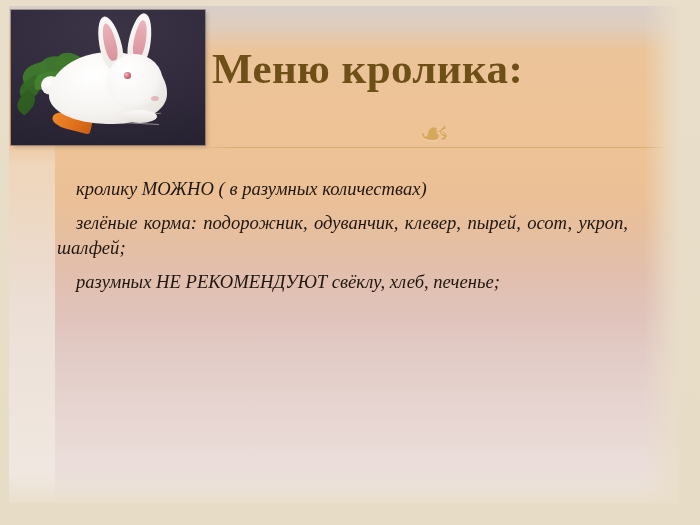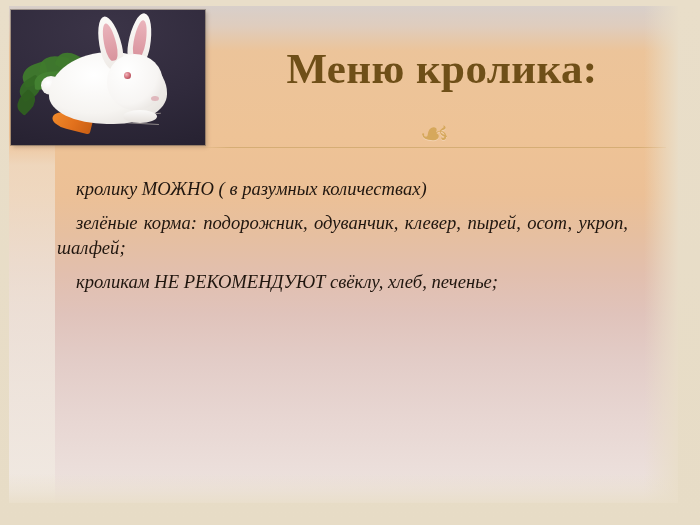--- a/index.html
+++ b/index.html
@@ -214,21 +214,20 @@
     background: radial-gradient(circle at 35% 35%, #ffffff 0%, #e7e2dd 100%);
     border-radius: 50%;
   }
 
   
   .title {
     position: absolute;
     left: 212px;
     top: 47px;
     width: 460px;
-    text-align: center;
     font-size: 43px;
     line-height: 1.0;
     font-weight: bold;
     color: #6f4f18;
     letter-spacing: 0.4px;
     white-space: nowrap;
   }
 
   
   .divider-wrap {
@@ -329,16 +328,16 @@
   <div class="title">Меню кролика:</div>
 
   <div class="divider-wrap">
     <div class="divider-rule"></div>
     <div class="divider-ornament">☙</div>
   </div>
 
   <div class="body-text">
     <p>кролику МОЖНО ( в разумных количествах)</p>
     <p>зелёные корма: подорожник, одуванчик, клевер, пырей, осот, укроп, шалфей;</p>
-    <p>кроликам НЕ РЕКОМЕНДУЮТ свёклу, хлеб, печенье;</p>
+    <p>разумных НЕ РЕКОМЕНДУЮТ свёклу, хлеб, печенье;</p>
   </div>
 
 </div>
 
 </body></html>

